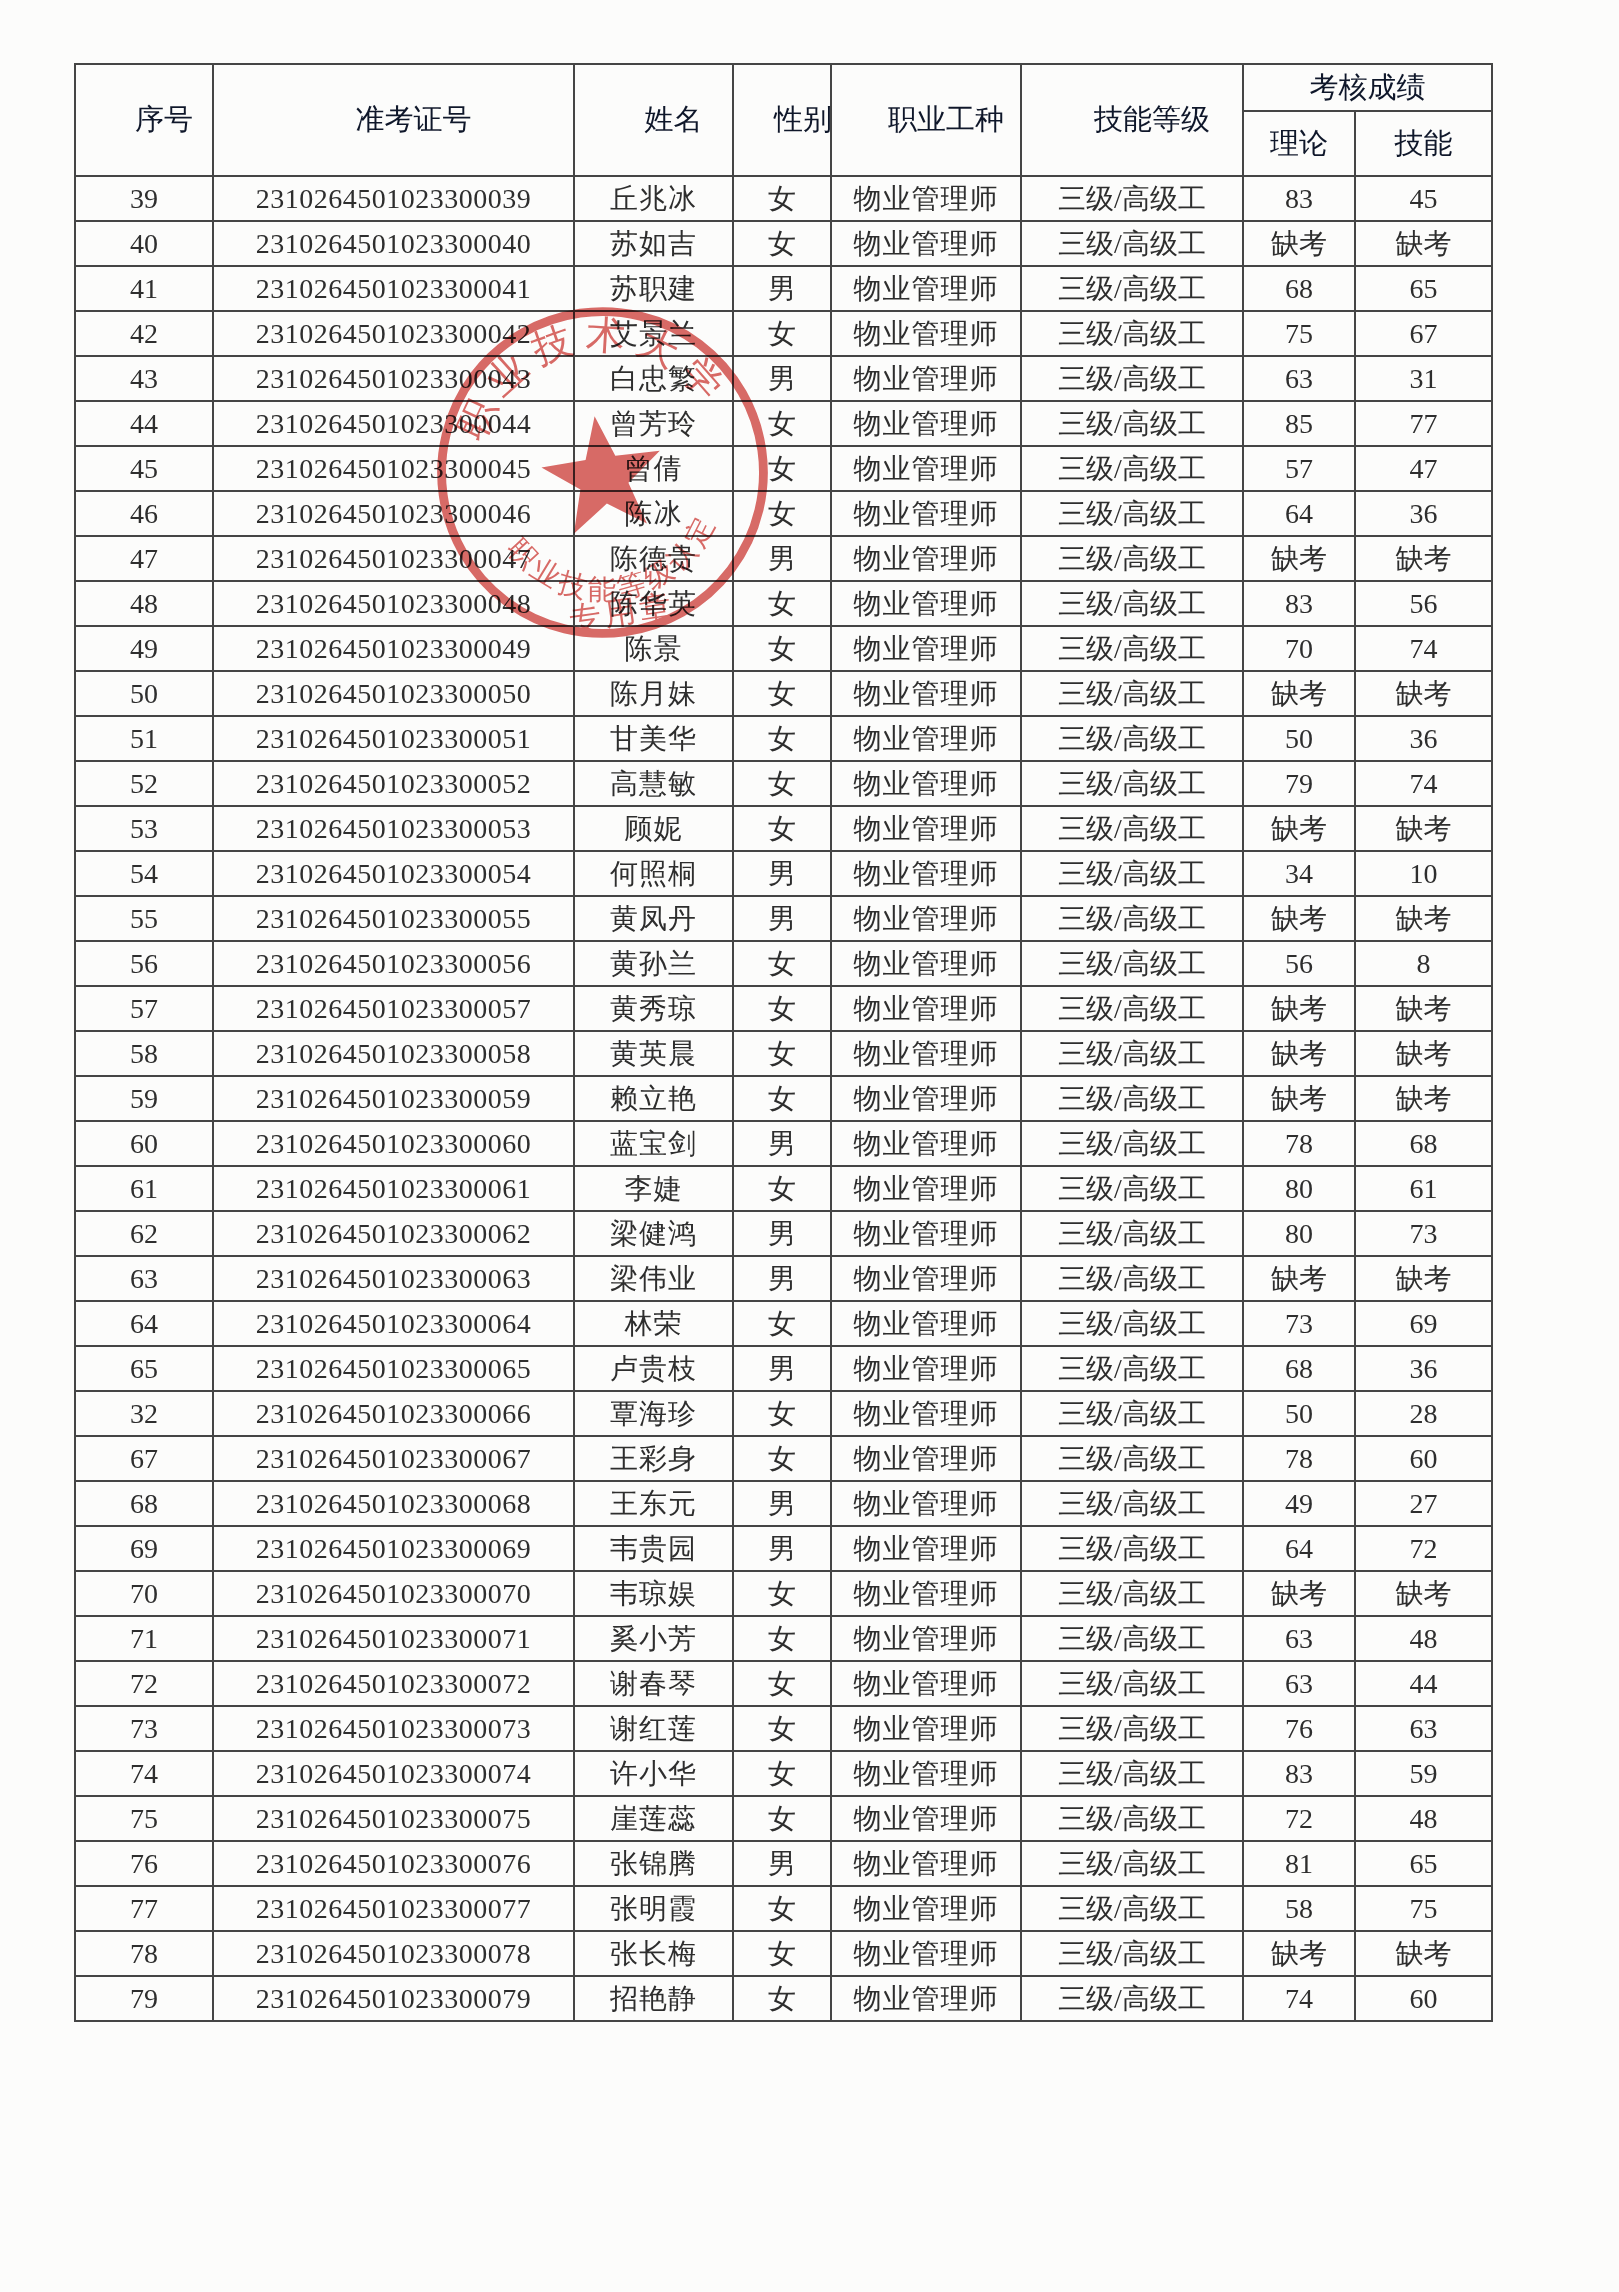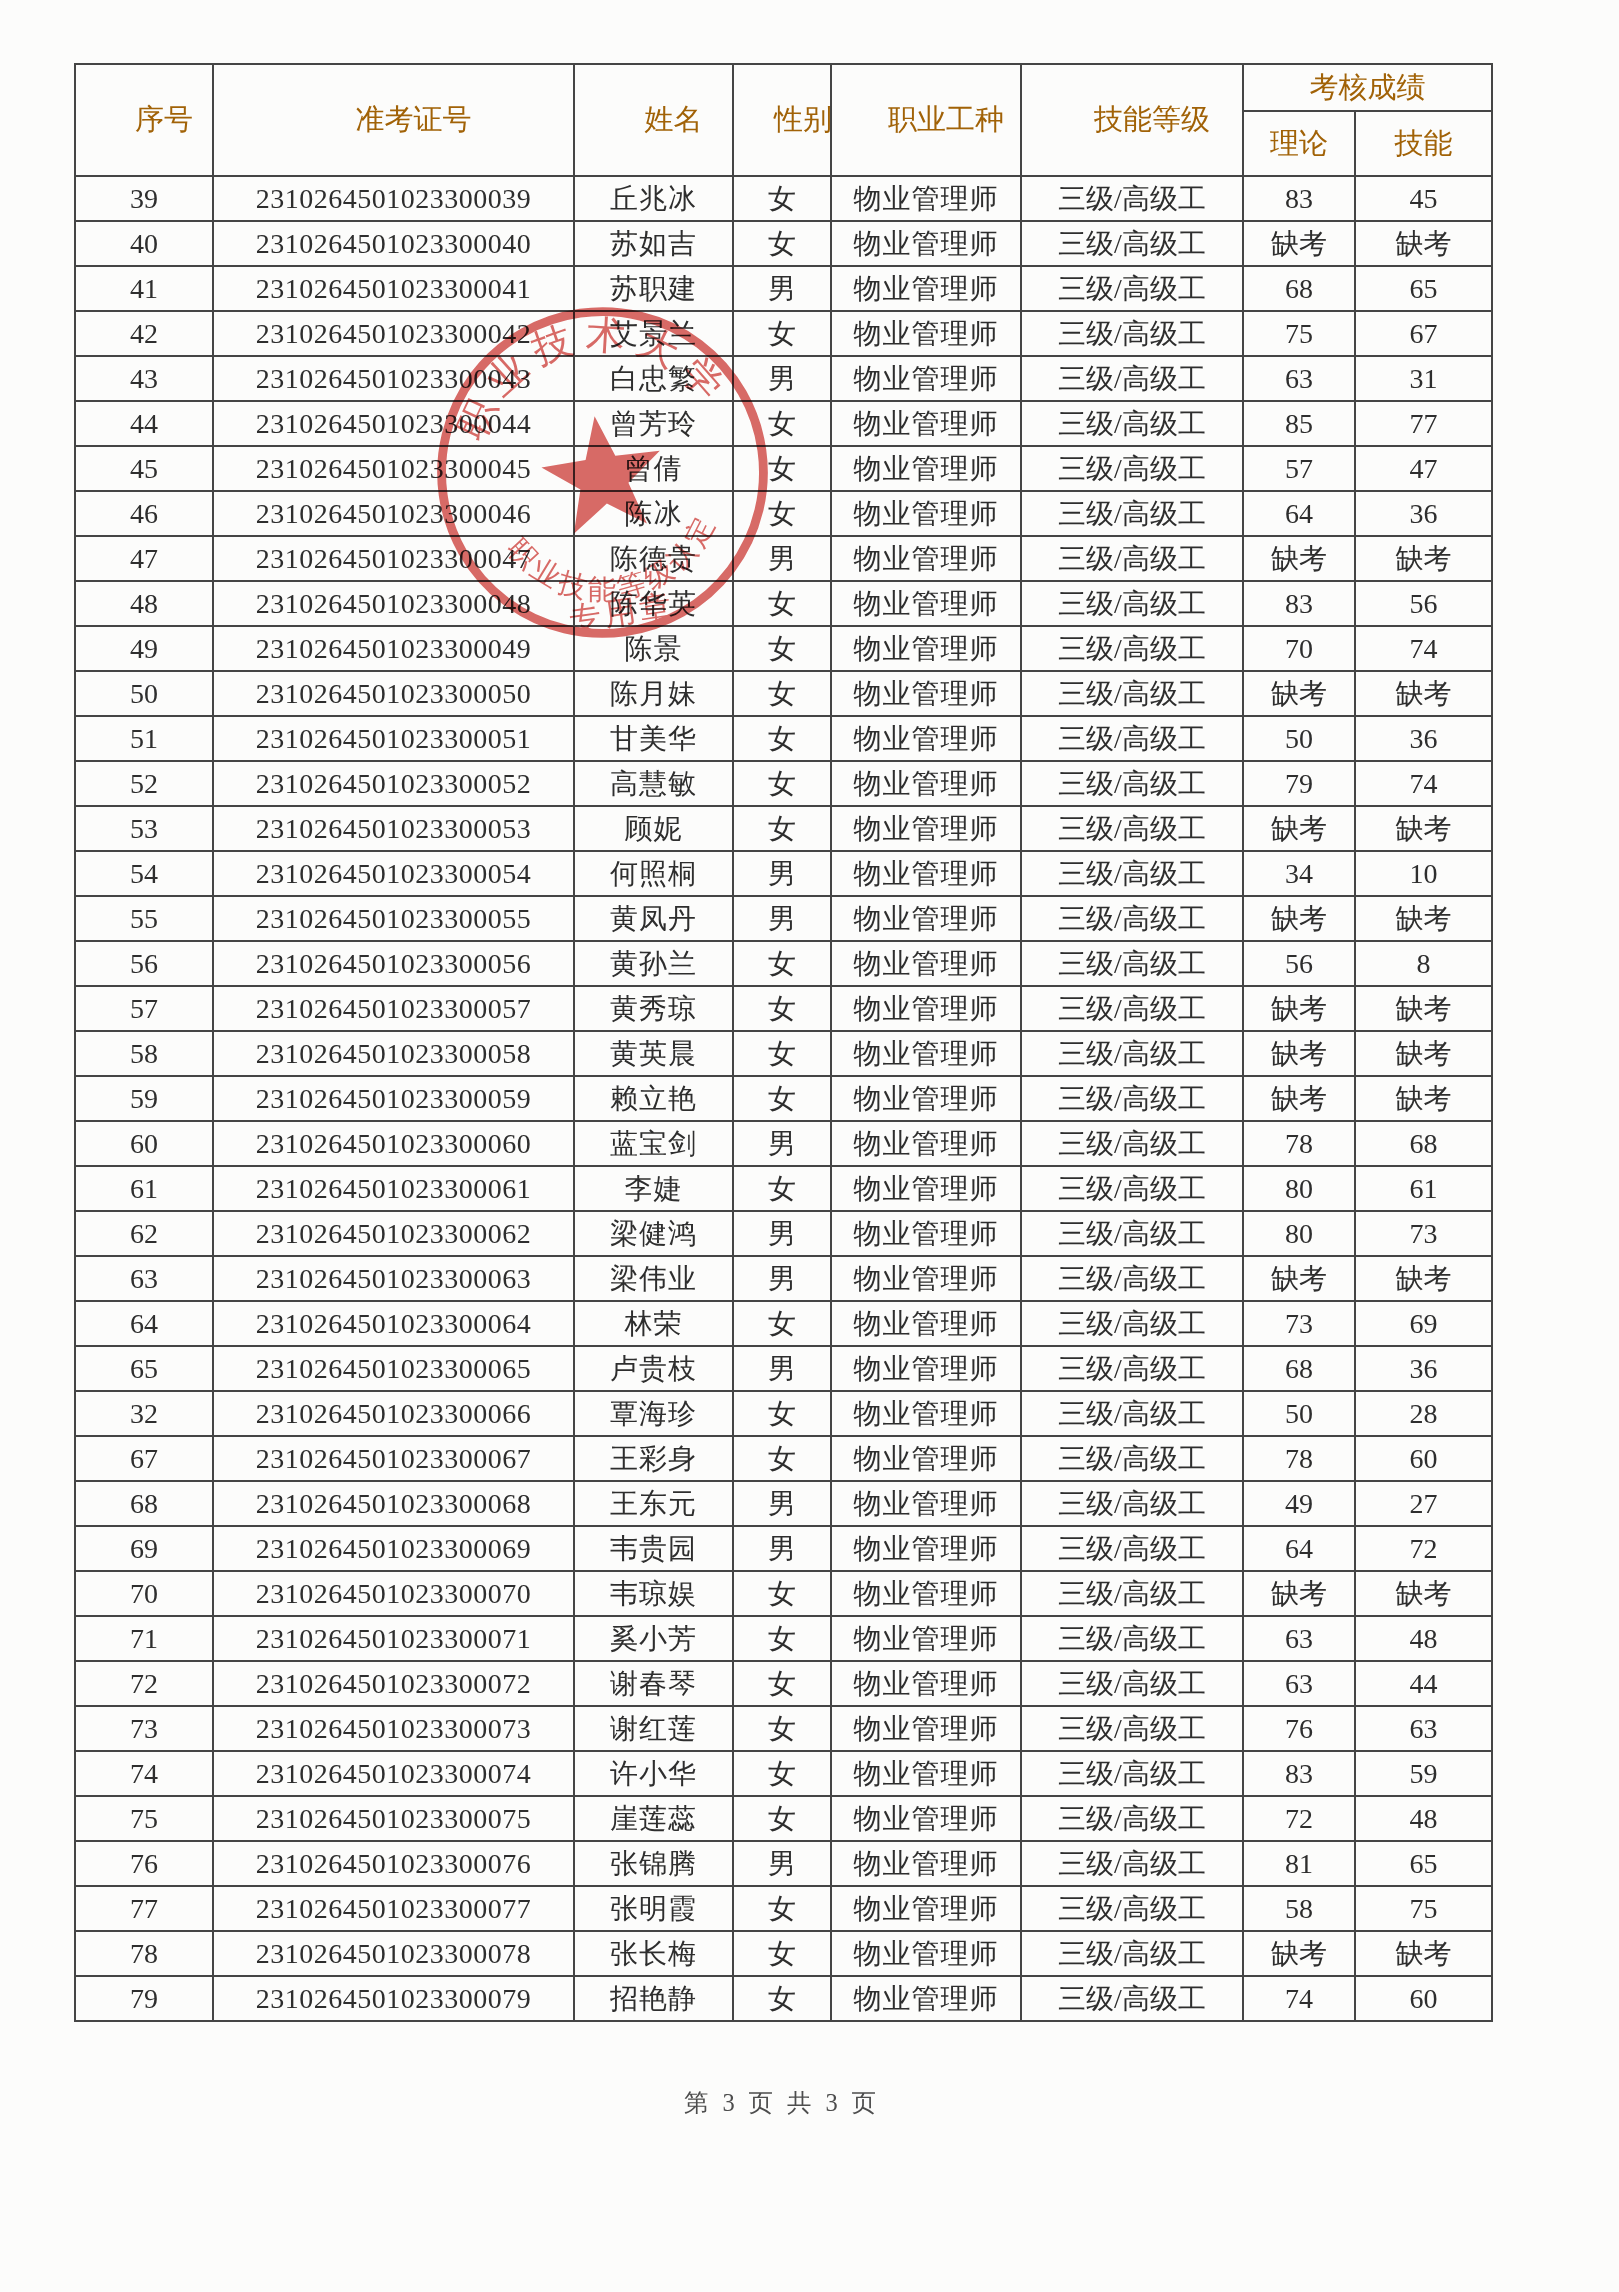--- a/index.html
+++ b/index.html
@@ -26,21 +26,21 @@
     border:2px solid #454545;
     text-align:center;
     vertical-align:middle;
     padding:0;
     overflow:hidden;
     white-space:nowrap;
   }
   table.results thead th{
     font-size:29px;
     font-weight:normal;
-    color:#a16207;
+    color:#0f172a;
   }
   thead tr.h-top th{height:45px;}
   thead tr.h-bottom th{height:63px;}
   thead th.tall{height:112px;padding-left:40px;}
   table.results tbody td{
     height:43px;
     font-size:28px;
     line-height:1;
   }
   td.c-id{font-size:27.4px;letter-spacing:0.5px;}
@@ -520,16 +520,15 @@
     </defs>
     <text fill="#d0413d" font-size="40" letter-spacing="10">
       <textPath href="#arcTop" startOffset="50%" text-anchor="middle">职业技术大学</textPath>
     </text>
     <text fill="#d0413d" font-size="29" letter-spacing="4">
       <textPath href="#arcBottom" startOffset="50%" text-anchor="middle">职业技能等级认定</textPath>
     </text>
     <text fill="#d0413d" font-size="32" x="186" y="341" text-anchor="middle" letter-spacing="4">专用章</text>
   </svg>
 
-  <div class="footer">第 3 页 共 3 页</div>
 
 </div>
 
 
 </body></html>

